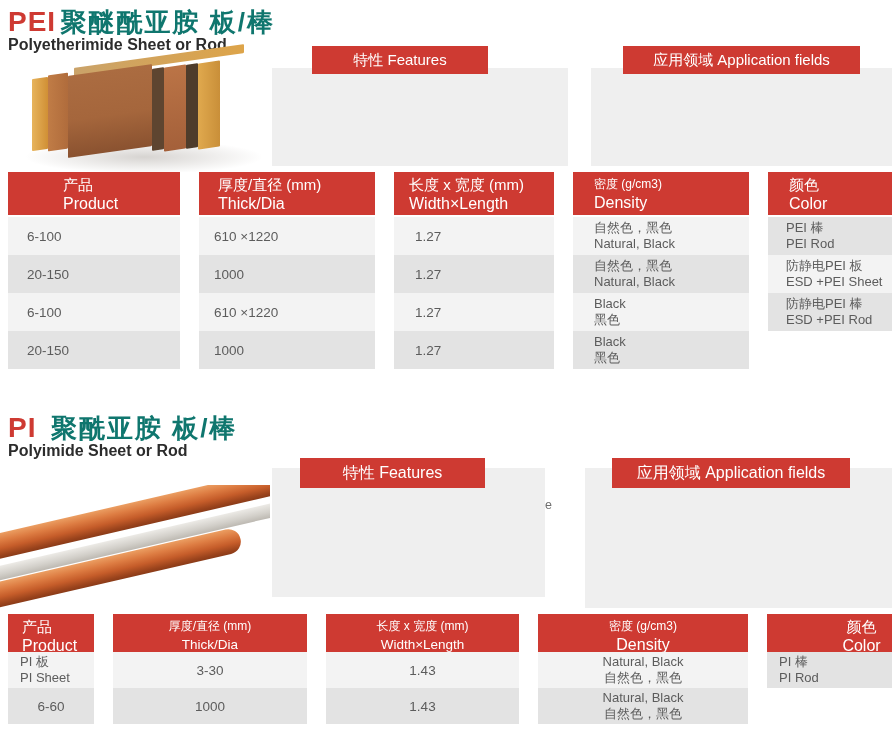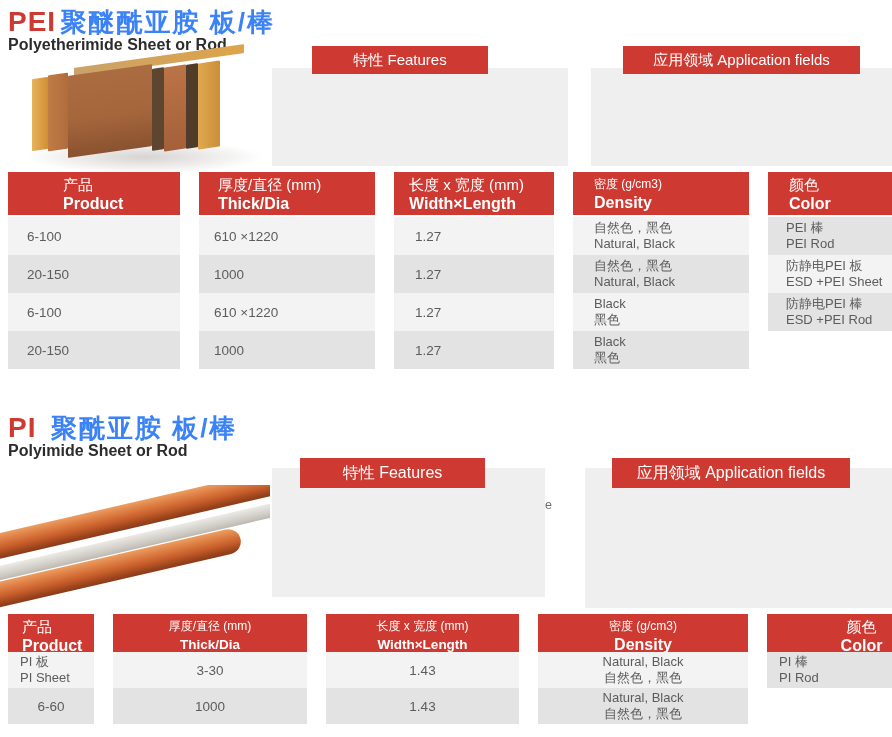--- a/index.html
+++ b/index.html
@@ -4,38 +4,38 @@
 <style>
   * { margin:0; padding:0; box-sizing:border-box; }
   html,body { background:#ffffff; }
   body { font-family:"Liberation Sans", sans-serif; }
   .page { position:relative; width:892px; height:737px; background:#fff; overflow:hidden; }
   .abs { position:absolute; }
 
   
   .title-line { white-space:nowrap; }
   .title-code { color:#ce3a32; font-weight:bold; font-size:28px; letter-spacing:1px; }
-  .title-cn   { color:#3b82f6; font-weight:bold; font-size:26px; letter-spacing:2px; }
+  .title-cn   { color:#0f766e; font-weight:bold; font-size:26px; letter-spacing:2px; }
   .subtitle   { color:#2c2c2c; font-weight:bold; font-size:16px; }
 
   
   .tab { background:#ce3a32; color:#ffffff; display:flex; align-items:center; justify-content:center;
          font-size:15px; white-space:nowrap; z-index:3; }
   .graybox { background:#efefef; z-index:1; }
   .glines { position:absolute; }
   .gline { color:#6e6e6e; font-size:12.5px; white-space:nowrap; }
 
   
   .grid { position:absolute; display:grid; column-gap:19px; background:#fff; }
   .pei-cols { grid-template-columns:172px 176px 160px 176px 188px; }
   .pi-cols  { grid-template-columns:86px 194px 193px 210px 189px; }
   .hcell { background:#ce3a32; color:#fff; display:flex; flex-direction:column; justify-content:center; }
   .h-cn { font-size:15px; line-height:19px; }
   .h-cn.small { font-size:12px; line-height:17px; }
-  .h-en { font-size:16px; line-height:19px;font-weight:bold; }
+  .h-en { font-size:16px; line-height:19px; }
   .hcell.center { align-items:center; text-align:center; }
   .cell { display:flex; flex-direction:column; justify-content:center; color:#5c5c5c; }
   .cell.two span { font-size:13px; line-height:16.5px; white-space:nowrap; }
   .cell.val { font-size:13.5px; }
   .cell.center { align-items:center; text-align:center; }
   .r0 { background:#f3f3f3; }
   .r1 { background:#e3e3e3; }
 
   
   .pei-h-product { padding-left:55px; }

